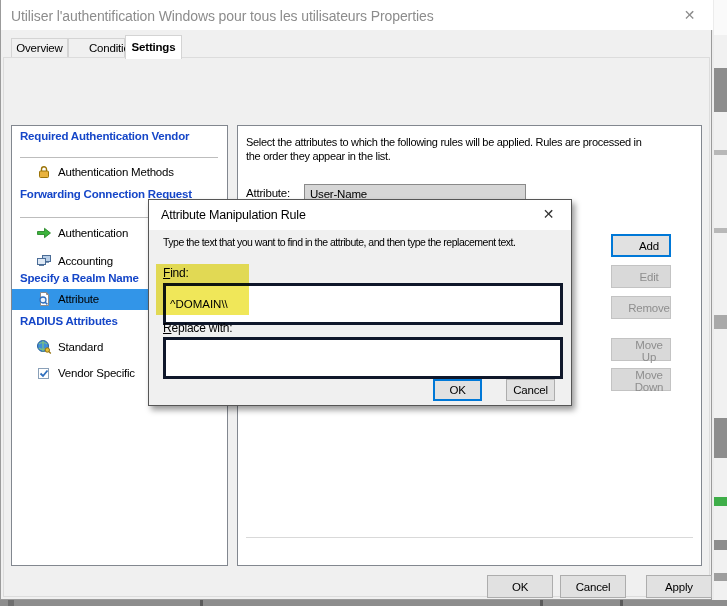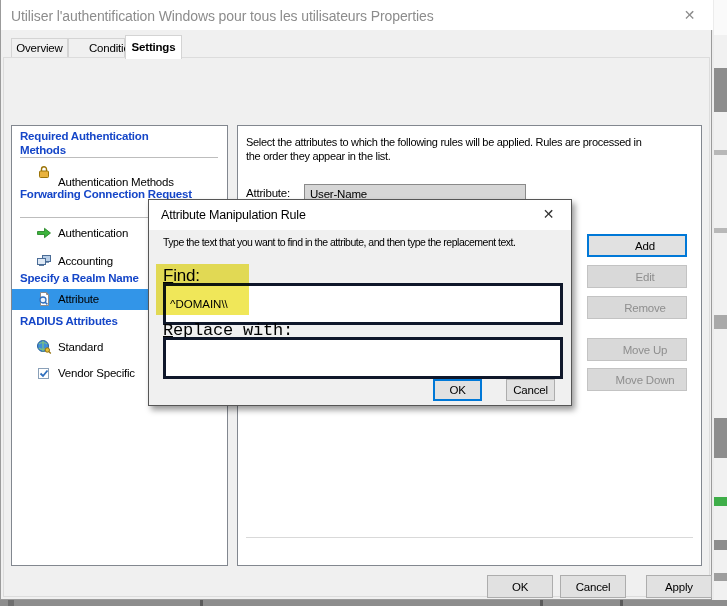--- a/index.html
+++ b/index.html
@@ -47,21 +47,21 @@
   .rp-instr2{left:245px;top:150px;}
   .attr-label{left:245px;top:187px;font-size:11.5px;letter-spacing:-0.2px;z-index:2;}
   .attr-dropdown{left:303px;top:184px;width:222px;height:22px;background:#d6d6d6;
                  border:1px solid #8a8a8a;box-sizing:border-box;font-size:11.5px;
                  padding:3px 0 0 5px;letter-spacing:-0.2px;z-index:2;}
   .rules-bottom{left:245px;top:537px;width:447px;height:1px;background:#d9d9d9;z-index:2;}
 
   .btn{box-sizing:border-box;font-family:"Liberation Sans",sans-serif;font-size:11.5px;
        letter-spacing:-0.2px;text-align:center;color:#000;background:#e1e1e1;
        border:1px solid #adadad;padding:0;z-index:4;}
-  .side-btn{left:586px;width:100px;height:23px;padding-left:16px;}
+  .side-btn{left:610px;width:60px;height:23px;padding-left:16px;}
   .btn.default{border:2px solid #0078d7;}
   .btn:disabled{background:#d9d9d9;border:1px solid #c3c3c3;color:#8e8e8e;}
   .b-add{top:234px;}
   .b-edit{top:265px;}
   .b-remove{top:296px;}
   .b-moveup{top:338px;}
   .b-movedown{top:368px;}
 
   
   .f-ok{left:486px;top:575px;width:66px;height:23px;}
@@ -70,23 +70,23 @@
 
   
   .modal{left:148px;top:199px;width:424px;height:207px;background:#f0f0f0;
          border:1px solid #565656;box-sizing:border-box;z-index:10;
          box-shadow:3px 4px 6px rgba(0,0,0,0.40);}
   .modal-titlebar{left:0;top:0;width:422px;height:30px;background:#ffffff;}
   .modal-title{left:12px;top:8px;font-size:12.5px;letter-spacing:-0.2px;color:#000;}
   .modal-close{left:377px;top:0;width:45px;height:29px;text-align:center;line-height:29px;
                font-size:14px;color:#333;cursor:default;}
   .modal-body-text{left:14px;top:36px;font-size:10.5px;letter-spacing:-0.5px;white-space:nowrap;}
-  .field-label{left:14px;font-size:17px;letter-spacing:-0.2px;z-index:11;}
+  .field-label{left:14px;font-size:12px;letter-spacing:-0.2px;z-index:11;}
   .fl-find{top:66px;}
-  .fl-replace{top:121px;font-family:Liberation Mono, monospace;}
+  .fl-replace{top:121px;}
   .u{text-decoration:underline;}
   .m-input{left:14px;width:400px;height:19px;box-sizing:border-box;background:#fff;
            border:3px solid #0f172a;font-family:"Liberation Sans",sans-serif;
            font-size:11.5px;padding:18px 4px;z-index:11;}
   .in-find{top:83px;}
   .in-replace{top:137px;}
   .highlight{left:7px;top:64px;width:93px;height:51px;background:#ece12a;opacity:0.78;
              mix-blend-mode:multiply;z-index:12;pointer-events:none;}
   .m-ok{left:284px;top:179px;width:49px;height:22px;}
   .m-cancel{left:357px;top:179px;width:49px;height:22px;}
@@ -112,30 +112,30 @@
   <div class="abs tab tab3 active">Settings</div>
 
   <div class="abs tabpage"></div>
 
   <div class="abs body-text intro1">Configure the settings for this network policy.</div>
   <div class="abs body-text intro2">If conditions and constraints match the connection request and the policy grants access, settings are applied.</div>
   <div class="abs settings-label">Settings:</div>
 
   <div class="abs panel left-panel"></div>
 
-  <div class="abs tree-header" style="top:129px;">Required Authentication Methods</div>
+  <div class="abs tree-header" style="top:129px;">Required Authentication Vendor</div>
   <div class="abs tree-rule" style="top:157px;"></div>
 
   <div class="abs tree-icon" style="top:164px;">
     <svg width="16" height="16" viewBox="0 0 16 16">
         <rect x="3.5" y="7" width="9" height="6.5" rx="1" fill="#e9b23d" stroke="#9c7408"></rect>
         <path d="M5.5 7V5.2a2.5 2.5 0 0 1 5 0V7" fill="none" stroke="#9c7408" stroke-width="1.4"></path>
       </svg>
   </div>
-  <div class="abs tree-label" style="top:166px;margin-top:10px;">Authentication Methods</div>
+  <div class="abs tree-label" style="top:166px;">Authentication Methods</div>
 
   <div class="abs tree-header" style="top:187px;">Forwarding Connection Request</div>
   <div class="abs tree-rule" style="top:217px;"></div>
 
   <div class="abs tree-icon" style="top:225px;">
     <svg width="16" height="16" viewBox="0 0 16 16">
         <path d="M1.5 6.5h7V3.3L14.5 8l-6 4.7V9.5h-7z" fill="#3cb43c" stroke="#1e7d1e" stroke-width="0.8"></path>
       </svg>
   </div>
   <div class="abs tree-label" style="top:227px;">Authentication</div>

